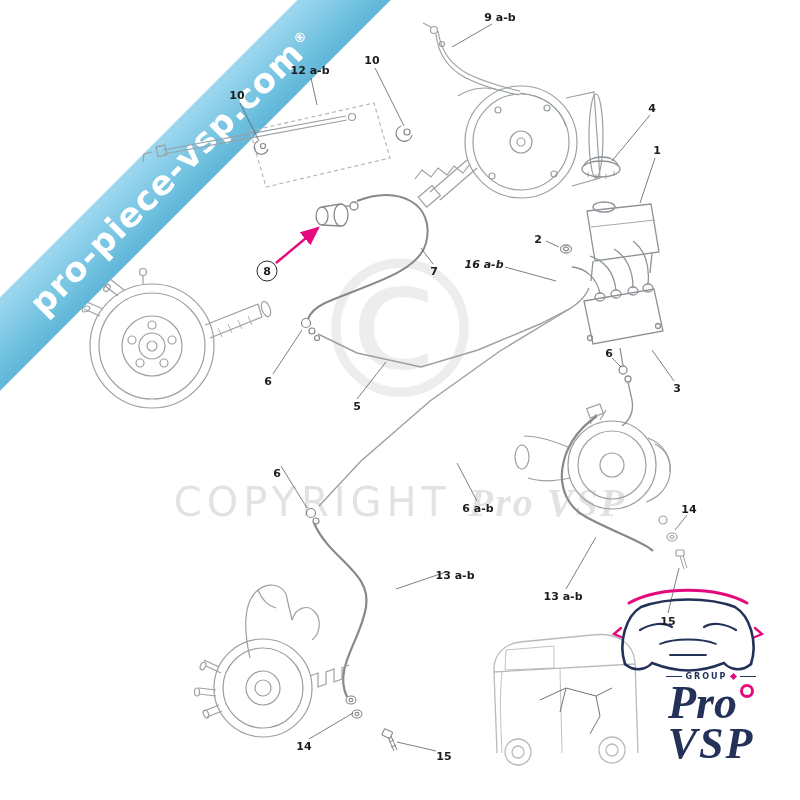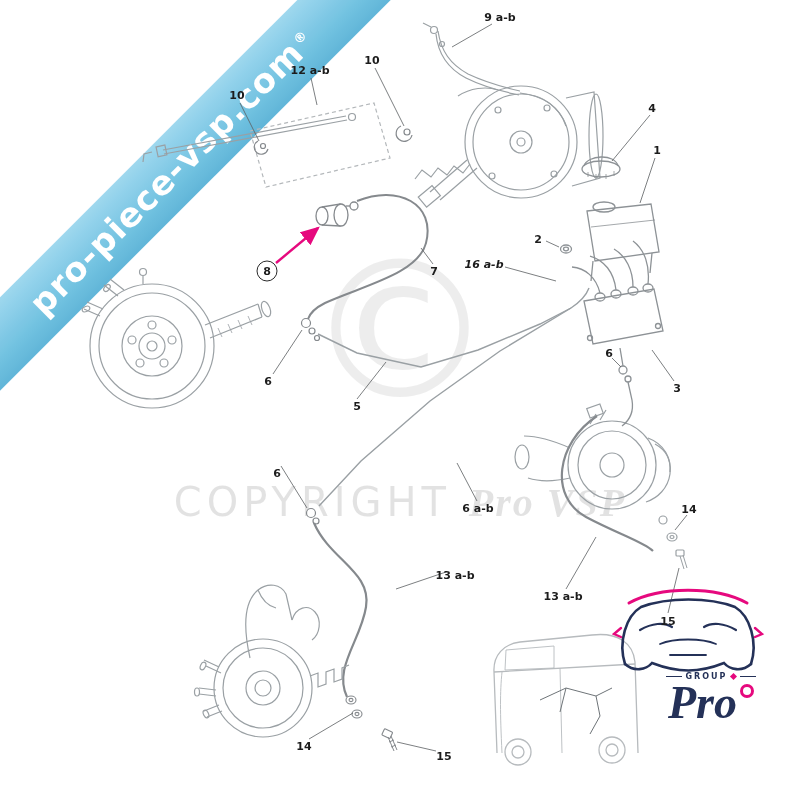--- a/index.html
+++ b/index.html
@@ -336,15 +336,16 @@
     </div>
 
   <div class="logo-textblock">
     <div class="logo-group">
       <span class="gl"></span>
       <span>GROUP</span>
       <span class="gd"></span>
       <span class="gl"></span>
     </div>
     <div class="logo-pro"><span>Pro</span><span class="ring"></span></div>
+    <div class="logo-vsp">VSP</div>
   </div>
 
 </div>
 
 </body></html>

